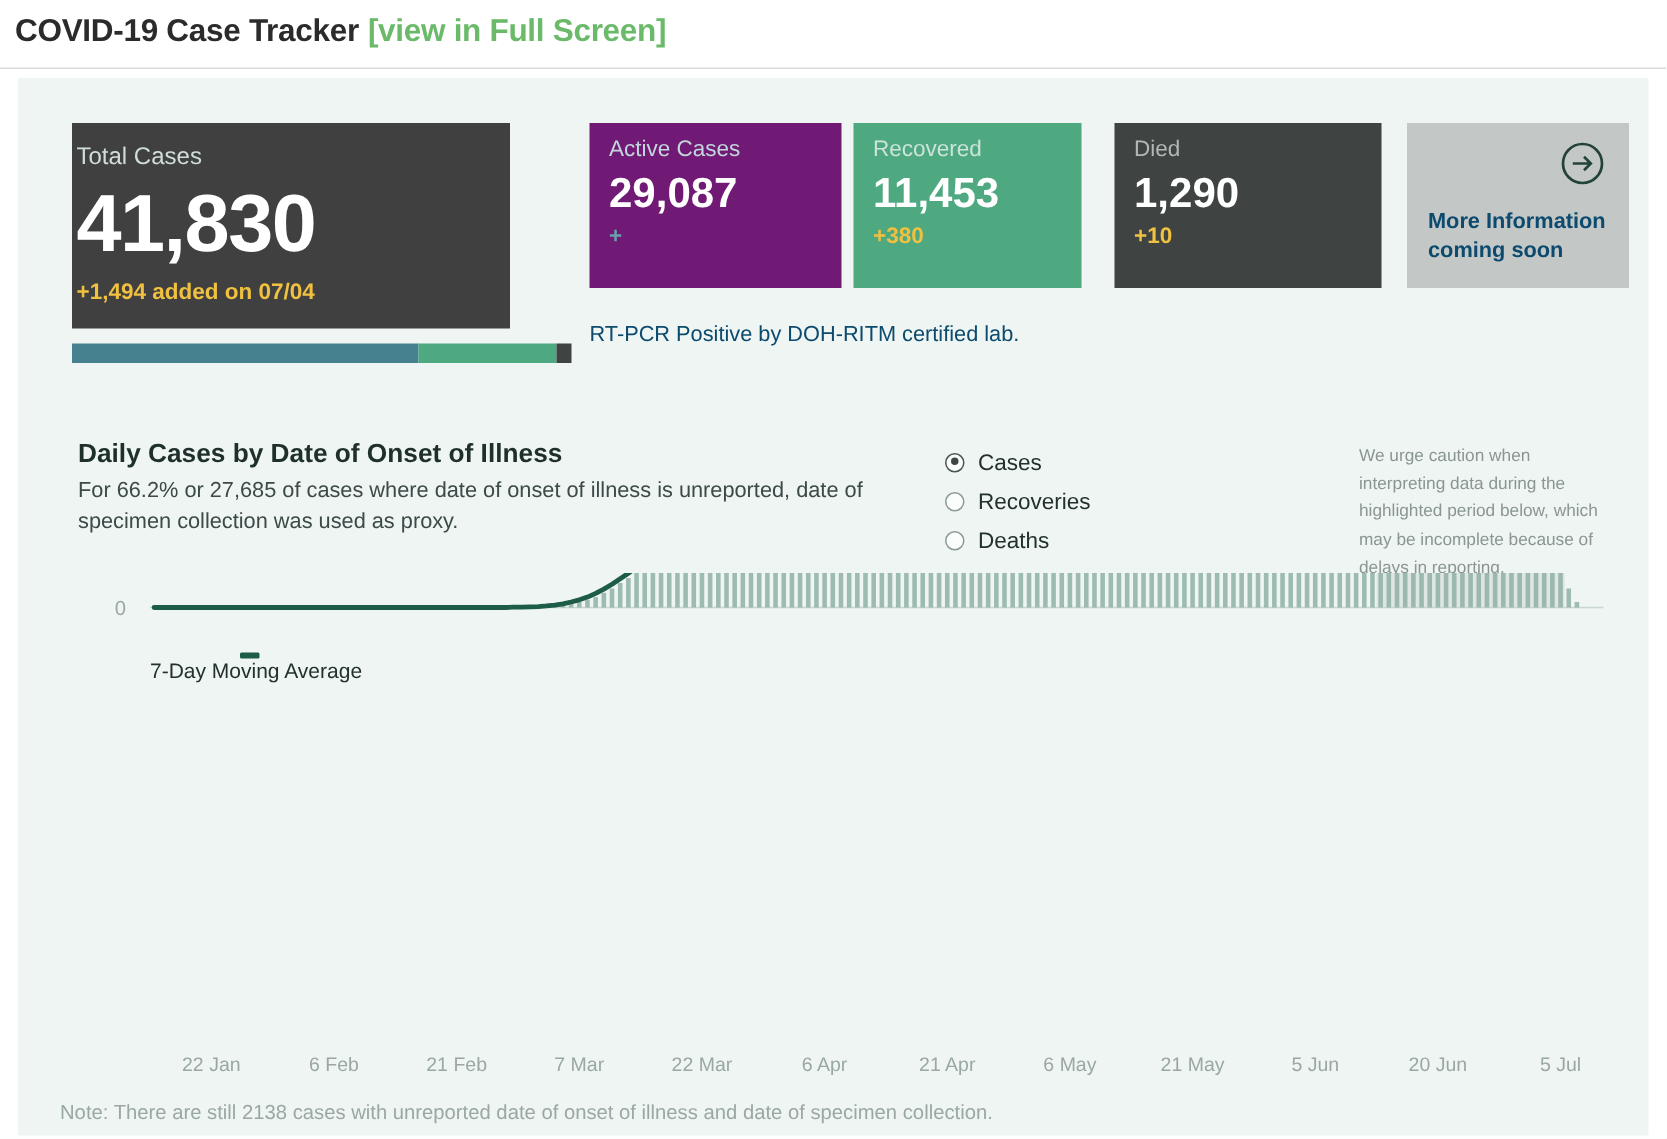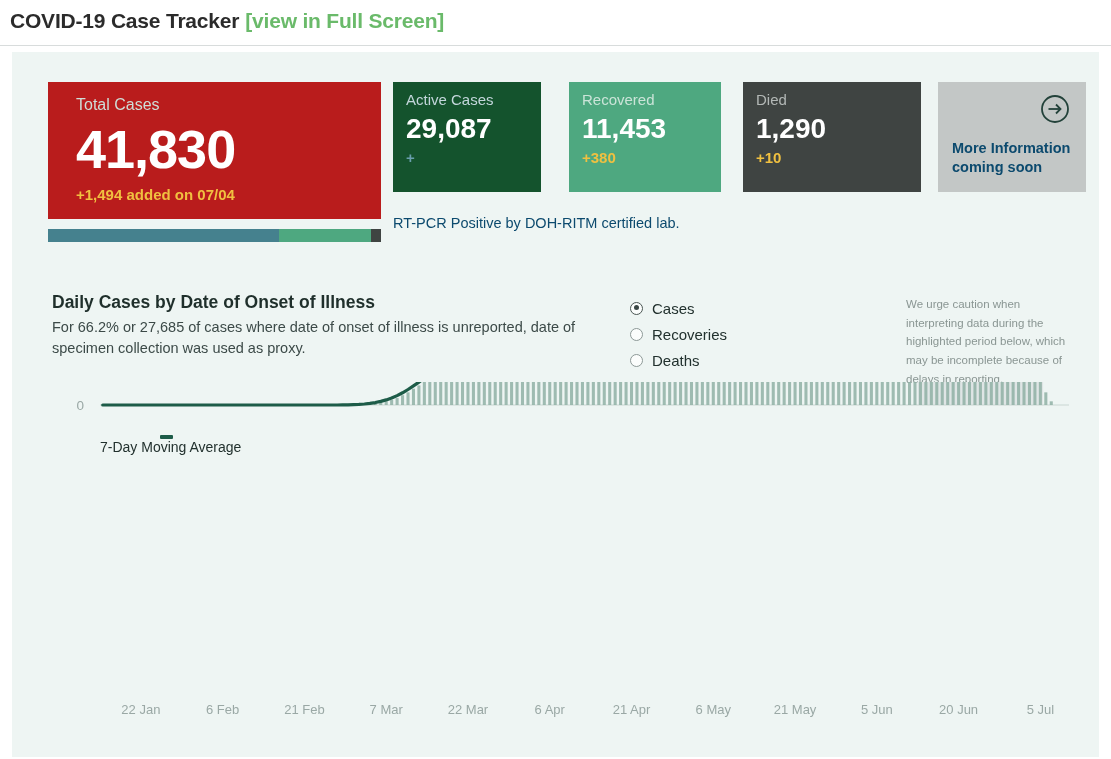--- a/index.html
+++ b/index.html
@@ -72,44 +72,44 @@
   }
   .card-delta {
     color: #f0c040;
     font-weight: bold;
     font-size: 15px;
   }
 
   
   .card-total {
     left: 36px; top: 30px;
-    width: 333px; height: 137px;
-    background: #b91c1c;
-    padding: 14px 0 0 28px;
+    width: 292px; height: 137px;
+    background: #404040;
+    padding: 14px 0 0 3px;
   }
   .card-total .card-label { color: #cfded8; font-size: 16px; }
   .card-total .card-value { font-size: 54px; margin-top: 8px; letter-spacing: -1px; }
   .card-total .card-delta { margin-top: 10px; display: block; font-size: 15px; }
 
   .progress-bar {
     position: absolute;
     left: 36px; top: 177px;
     width: 333px; height: 13px;
     display: flex;
   }
   .seg-active   { background: #45818e; }
   .seg-recovered{ background: #4ea880; }
   .seg-died     { background: #3f4442; }
 
   
   .card-small { top: 30px; height: 110px; padding: 10px 0 0 13px; }
   .card-small .card-value { font-size: 28px; margin-top: 6px; }
   .card-small .card-delta { display: block; margin-top: 6px; }
 
-  .card-active    { left: 381px; width: 148px; background: #14532d; }
+  .card-active    { left: 381px; width: 168px; background: #701a75; }
   .card-active .card-label { color: #c3d6db; }
   .card-active .card-delta { color: #6a9fad; }
 
   .card-recovered { left: 557px; width: 152px; background: #4ea880; }
   .card-recovered .card-label { color: #cbe4d8; }
 
   .card-died      { left: 731px; width: 178px; background: #3f4442; }
   .card-died .card-label { color: #b3b8b6; }
 
   .card-more {
@@ -466,14 +466,15 @@
         <span class="x-tick" style="left: 455.971px;">22 Mar</span>
         <span class="x-tick" style="left: 537.743px;">6 Apr</span>
         <span class="x-tick" style="left: 619.514px;">21 Apr</span>
         <span class="x-tick" style="left: 701.286px;">6 May</span>
         <span class="x-tick" style="left: 783.057px;">21 May</span>
         <span class="x-tick" style="left: 864.829px;">5 Jun</span>
         <span class="x-tick" style="left: 946.6px;">20 Jun</span>
         <span class="x-tick" style="left: 1028.37px;">5 Jul</span>
       </div>
 
+    <div class="footer-note">Note: There are still 2138 cases with unreported date of onset of illness and date of specimen collection.</div>
   </div>
 </div>
 
 </body></html>

